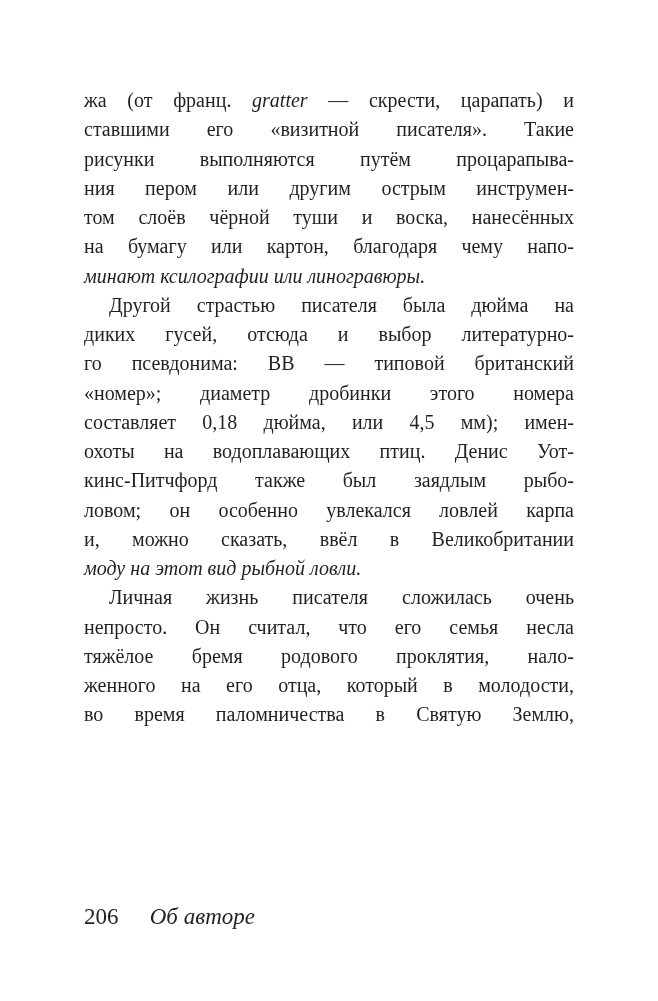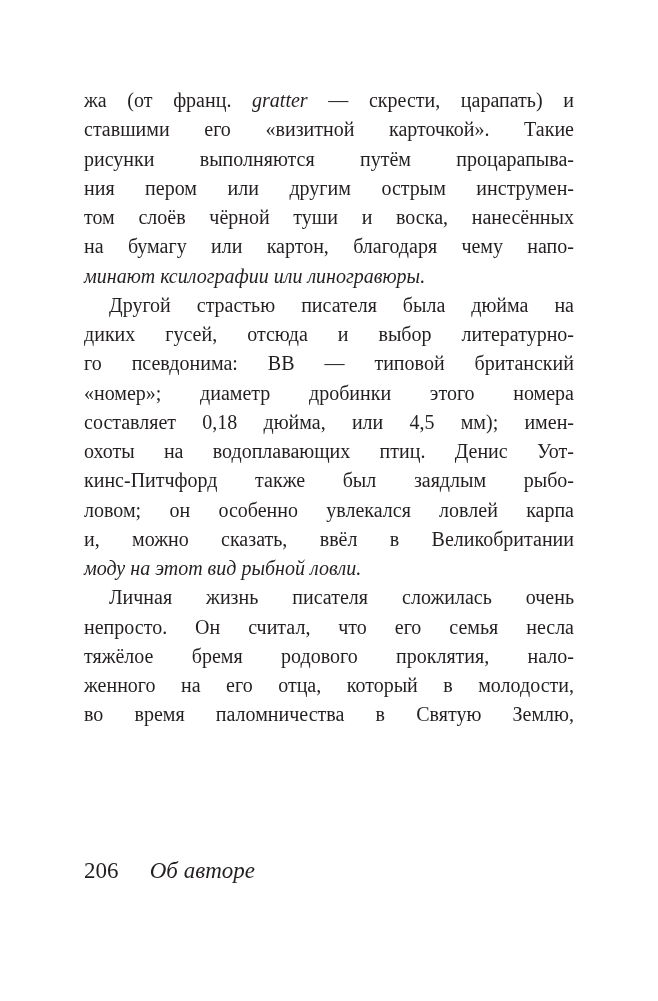--- a/index.html
+++ b/index.html
@@ -10,33 +10,33 @@
   .page-text {
     position:absolute; left:84px; top:86px; width:490px;
   }
   .line {
     display:block; height:29.25px; line-height:29.25px; font-size:20px;
     white-space:nowrap; text-align:justify; text-align-last:justify;
   }
   .line.last { text-align-last:left;font-style:italic; }
   .line.indent { padding-left:25px; }
   .footer {
-    position:absolute; left:84px; top:856px; font-size:23px; line-height:30px;
+    position:absolute; left:84px; top:902px; font-size:23px; line-height:30px;
     white-space:nowrap;
   }
   .footer .page-num { display:inline-block; width:60px; }
   .footer .running-head { font-style:italic; }
   i { font-style:italic; }
 </style>
 </head>
 <body>
 
 <div class="page-text" id="body-text">
     <span class="line"><span>жа (от франц. </span><i>gratter</i><span> — скрести, царапать) и</span></span>
-    <span class="line"><span>ставшими его «визитной карточкой». Такие</span></span>
+    <span class="line"><span>ставшими его «визитной писателя». Такие</span></span>
     <span class="line"><span>рисунки выполняются путём процарапыва-</span></span>
     <span class="line"><span>ния пером или другим острым инструмен-</span></span>
     <span class="line"><span>том слоёв чёрной туши и воска, нанесённых</span></span>
     <span class="line"><span>на бумагу или картон, благодаря чему напо-</span></span>
     <span class="line last"><span>минают ксилографии или линогравюры.</span></span>
     <span class="line indent"><span>Другой страстью писателя была дюйма на</span></span>
     <span class="line"><span>диких гусей, отсюда и выбор литературно-</span></span>
     <span class="line"><span>го псевдонима: BB — типовой британский</span></span>
     <span class="line"><span>«номер»; диаметр дробинки этого номера</span></span>
     <span class="line"><span>составляет 0,18 дюйма, или 4,5 мм); имен-</span></span>

